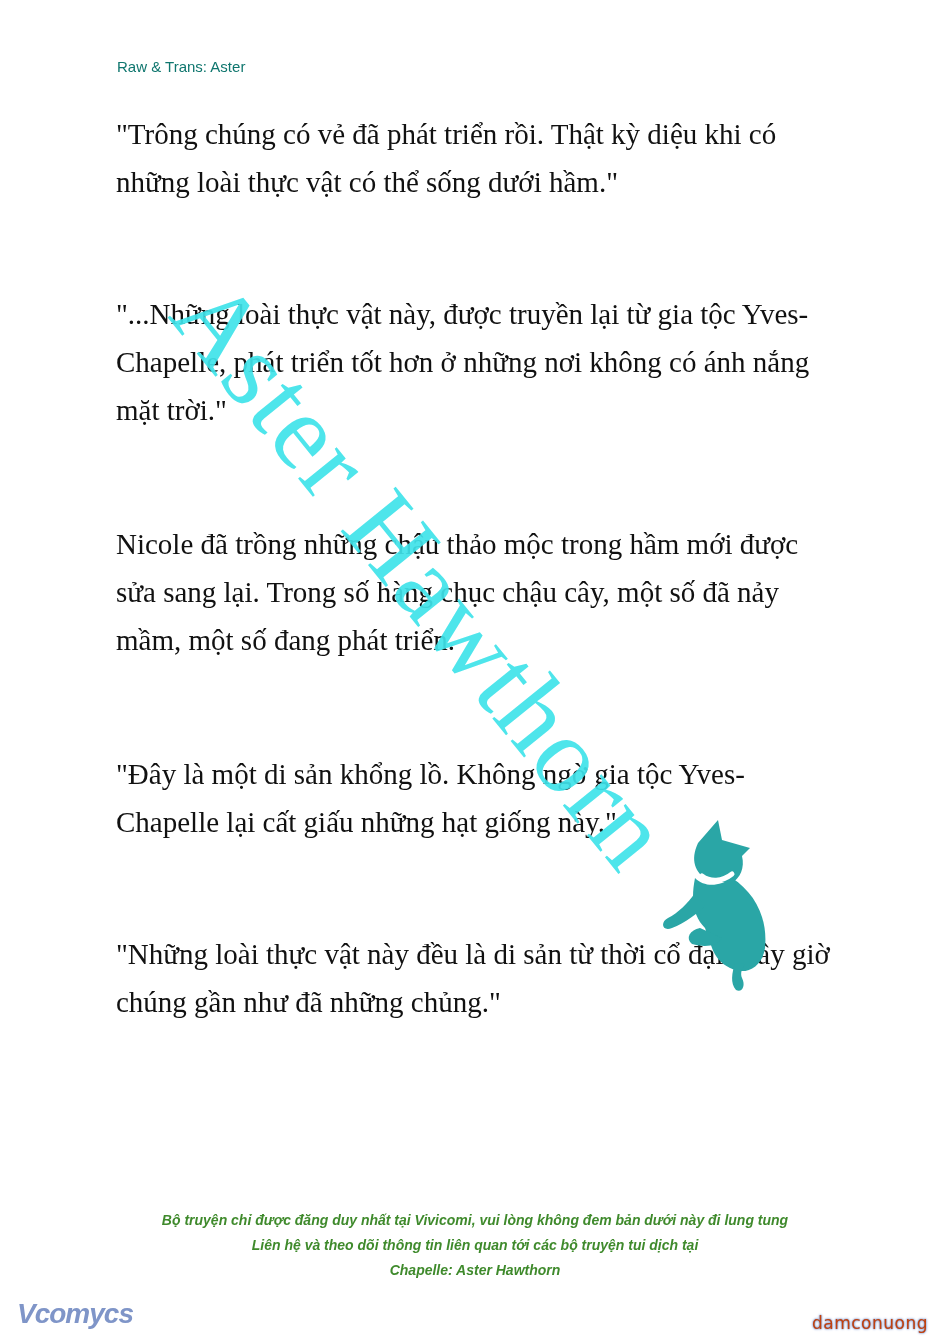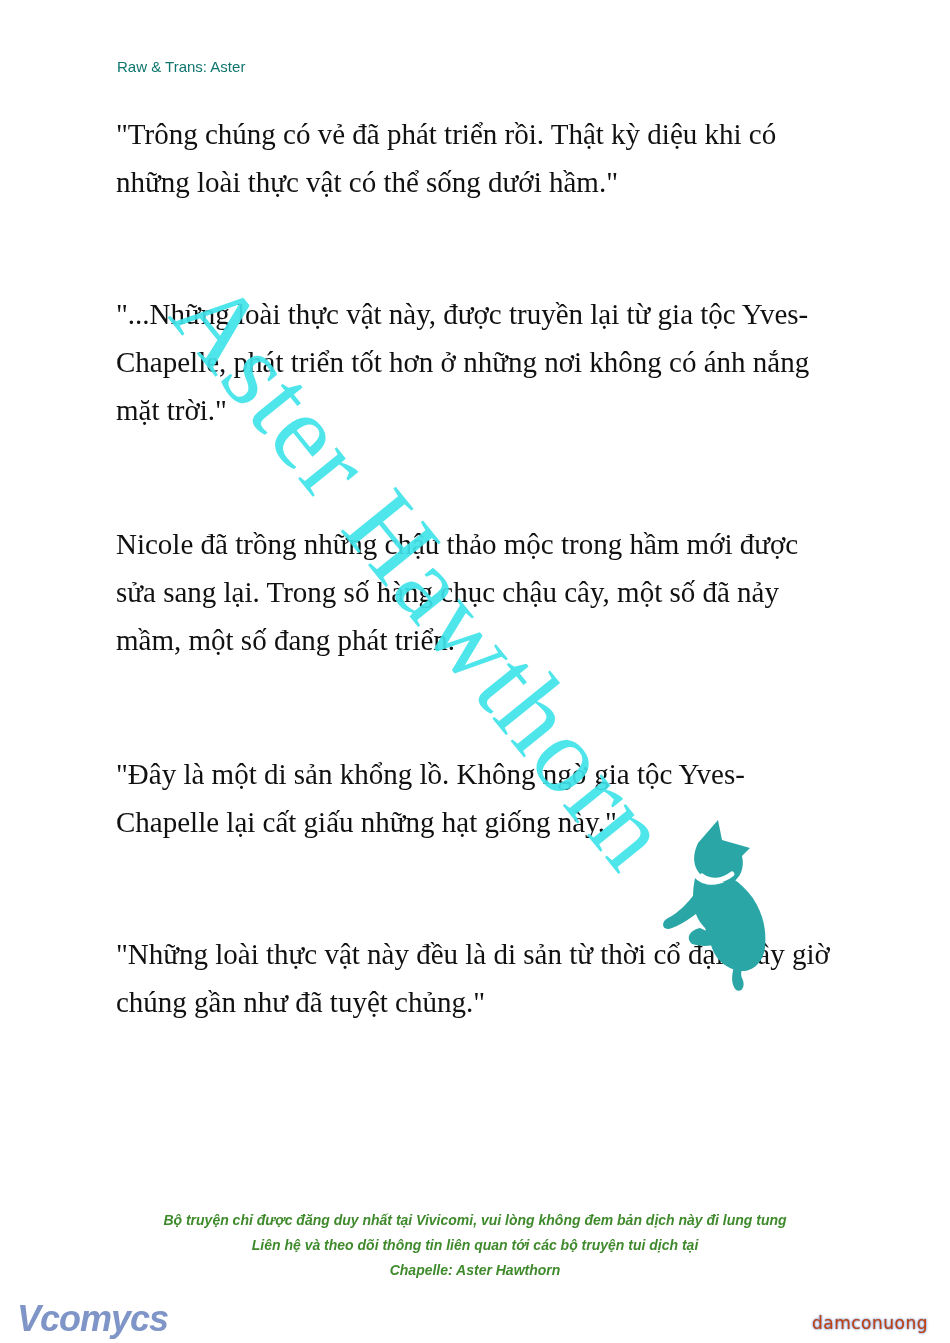--- a/index.html
+++ b/index.html
@@ -75,21 +75,21 @@
     line-height: 25px;
   }
   .footer-notice .line { display: block; }
   .logo-left {
     position: absolute;
     left: 17px;
     top: 1298px;
     font-family: "Liberation Sans", sans-serif;
     font-style: italic;
     font-weight: bold;
-    font-size: 36px;
+    font-size: 28px;
     color: #7f95c8;
     letter-spacing: -1px;
   }
   .logo-right {
     position: absolute;
     left: 812px;
     top: 1313px;
     font-family: "DejaVu Sans", sans-serif;
     font-size: 17px;
     color: #c2410c;
@@ -119,21 +119,21 @@
   <span class="line">mầm, một số đang phát triển.</span>
 </p>
 
 <p class="paragraph" id="p4">
   <span class="line">"Đây là một di sản khổng lồ. Không ngờ gia tộc Yves-</span>
   <span class="line">Chapelle lại cất giấu những hạt giống này."</span>
 </p>
 
 <p class="paragraph" id="p5">
   <span class="line">"Những loài thực vật này đều là di sản từ thời cổ đại. Bây giờ</span>
-  <span class="line">chúng gần như đã tuyệt chủng."</span>
+  <span class="line">chúng gần như đã những chủng."</span>
 </p>
 
 <div class="watermark">Aster Hawthorn</div>
 
 <svg class="cat" viewBox="0 0 140 185" xmlns="http://www.w3.org/2000/svg">
   <g fill="#2aa6a6">
 
     <path d="M48 35 L68 12 L72 32 L100 40 L92 48 C95 60 90 70 82 75 L58 72 C45 65 40 52 48 35 Z"></path>
 
     <path d="M45 70 C55 80 70 78 82 70 C105 85 118 110 115 140 C112 160 95 168 80 160 C70 155 65 148 62 140 L55 120 C45 110 40 95 45 70 Z"></path>
@@ -142,19 +142,19 @@
 
     <path d="M50 120 C40 122 35 130 42 136 C55 140 68 138 72 130 Z"></path>
 
     <path d="M85 155 C82 165 80 175 86 182 C92 185 96 178 92 170 C90 165 92 160 95 156 Z"></path>
   </g>
 
   <path d="M52 68 C60 74 72 74 82 66" stroke="#ffffff" stroke-width="5" fill="none" stroke-linecap="round"></path>
 </svg>
 
 <div class="footer-notice">
-  <span class="line">Bộ truyện chỉ được đăng duy nhất tại Vivicomi, vui lòng không đem bản dịch này đi lung tung</span>
+  <span class="line">Bộ truyện chỉ được đăng duy nhất tại Vivicomi, vui lòng không đem bản dưới này đi lung tung</span>
   <span class="line">Liên hệ và theo dõi thông tin liên quan tới các bộ truyện tui dịch tại</span>
   <span class="line">Chapelle: Aster Hawthorn</span>
 </div>
 
 <div class="logo-left">Vcomycs</div>
 <div class="logo-right">damconuong</div>
 
 </body></html>

